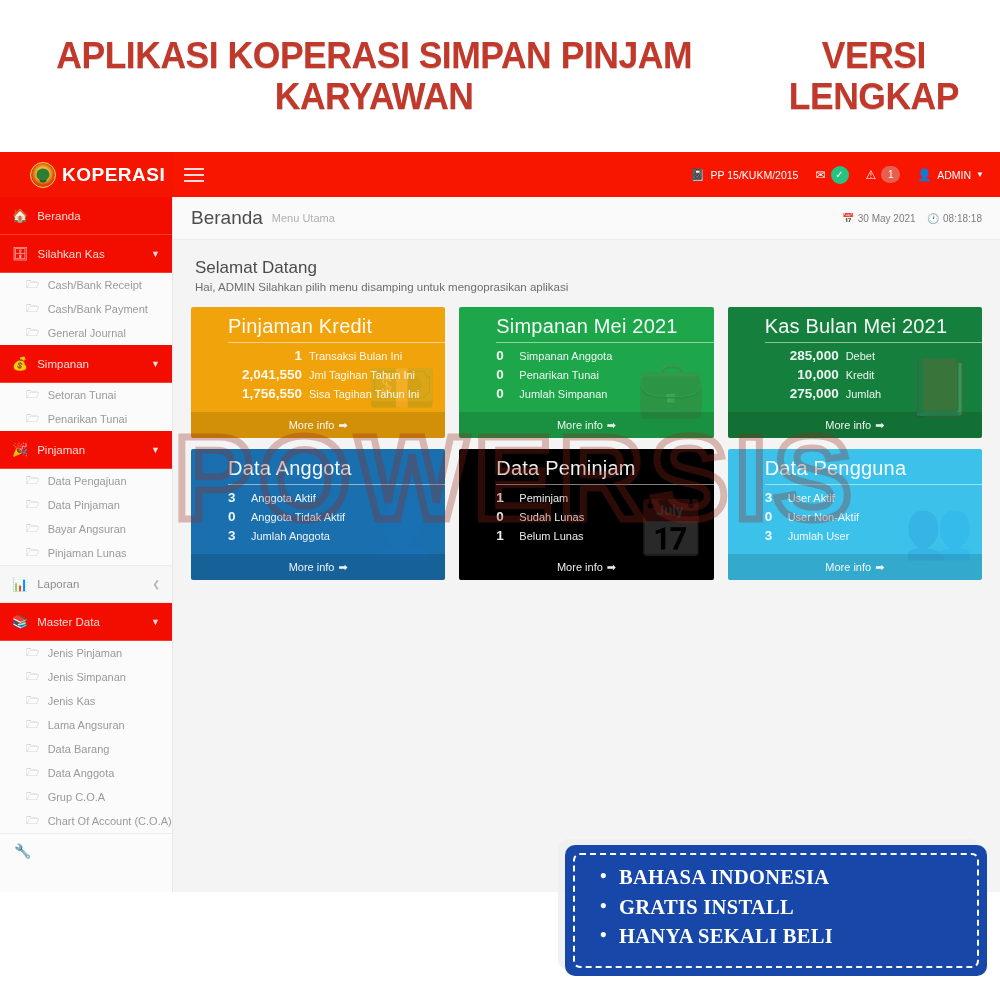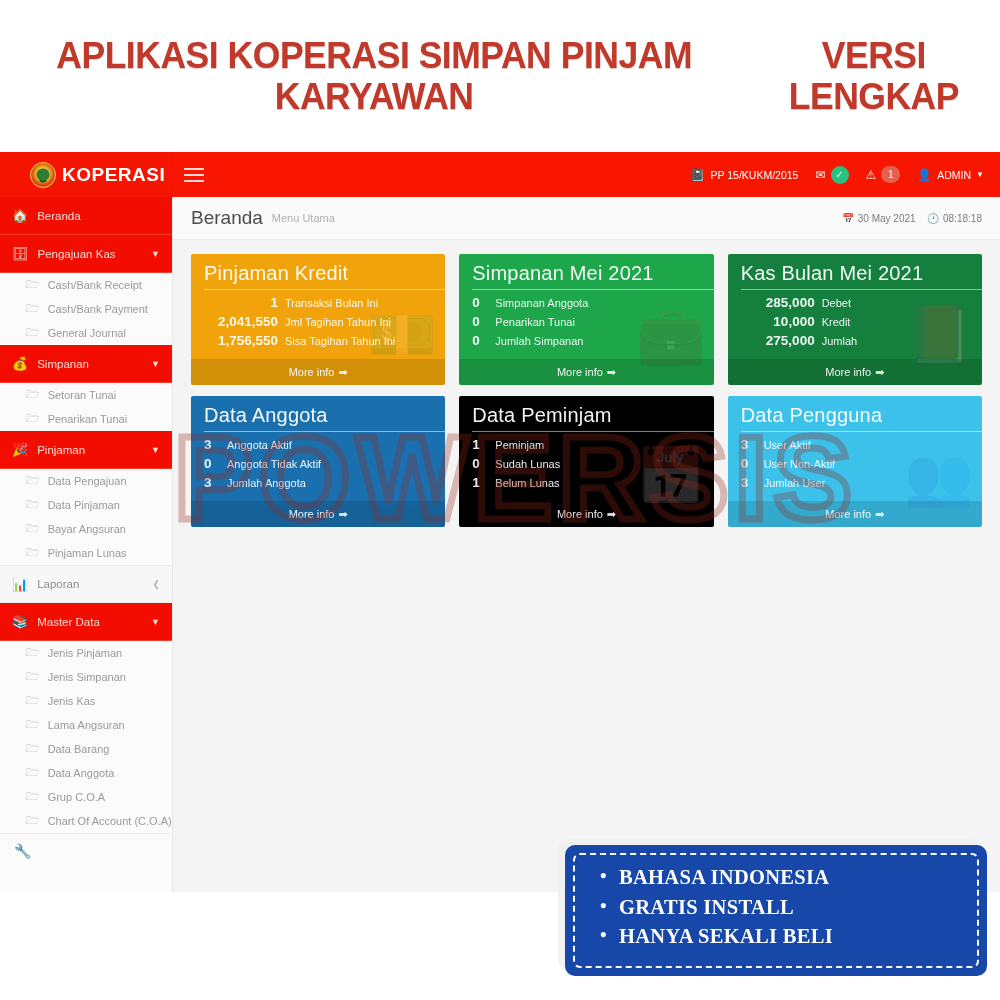--- a/index.html
+++ b/index.html
@@ -73,21 +73,21 @@
   .pagehead .sub { font-size:11px; color:#b0b0b0; margin-left:9px; }
   .pagehead .right { margin-left:auto; display:flex; gap:12px; font-size:10px; color:#7d7d7d; }
   .pagehead .right span { display:flex; align-items:center; gap:3px; }
 
   .welcome { padding:18px 22px 0 22px; }
   .welcome h2 { font-size:17px; font-weight:normal; color:#4b4b4b; }
   .welcome p { font-size:11.5px; color:#6d6d6d; margin-top:3px; }
 
   .cards { padding:14px 18px 0 18px; display:grid; grid-template-columns:repeat(3,1fr); gap:11px 14px; }
   .card { position:relative; border-radius:2px; overflow:hidden; color:#fff; height:131px; display:flex; flex-direction:column; }
-  .card .inner { padding:8px 0 0 13px; flex:1; position:relative; z-index:2; }
+  .card .inner { padding:8px 0 0 13px; flex:1; position:relative; z-index:2;margin-left:24px; }
   .card h3 { font-size:20px; font-weight:normal; letter-spacing:.2px; line-height:1.15; color:rgba(255,255,255,.95); }
   .card hr { border:0; border-top:1px solid rgba(255,255,255,.5); margin:4px 0 5px 0; }
   .stat { display:flex; align-items:baseline; gap:7px; margin:4px 0; font-size:11px; color:rgba(255,255,255,.92); }
   .stat b { font-size:13.5px; font-weight:bold; min-width:16px; }
   .stat.num b { min-width:74px; text-align:right; }
   .more { height:26px; background:rgba(0,0,0,.12); display:flex; align-items:center; justify-content:center; gap:4px; font-size:11px; color:rgba(255,255,255,.92); position:relative; z-index:2; }
   .card-emblem { position:absolute; right:8px; bottom:22px; font-size:56px; opacity:.16; z-index:1; line-height:1; }
 
   .c-orange { background:#f0a30a; }
   .c-green  { background:#1da64a;justify-content:space-between; }
@@ -172,21 +172,21 @@
     </div>
 
     <div class="sidebar">
       <div class="s-parent">
         <span class="em">🏠</span>
         <span>Beranda</span>
       </div>
 
       <div class="s-parent">
         <span class="em">🗄</span>
-        <span>Pengajuan Kas</span>
+        <span>Silahkan Kas</span>
         <span class="chev">▼</span>
       </div>
       <div class="s-child">
           <span class="folder">🗁</span>
           <span>Cash/Bank Receipt</span>
         </div>
       <div class="s-child">
           <span class="folder">🗁</span>
           <span>Cash/Bank Payment</span>
         </div>
@@ -289,20 +289,24 @@
             <span>📅</span>
             <span>30 May 2021</span>
           </span>
           <span>
             <span>🕐</span>
             <span>08:18:18</span>
           </span>
         </div>
       </div>
 
+      <div class="welcome">
+        <h2>Selamat Datang</h2>
+        <p>Hai, ADMIN Silahkan pilih menu disamping untuk mengoprasikan aplikasi</p>
+      </div>
 
       <div class="cards">
 
         <div class="card c-orange">
           <div class="inner">
             <h3>Pinjaman Kredit</h3>
               <hr>
             <div class="stat num">
                 <b>1</b>
                 <span>Transaksi Bulan Ini</span>

